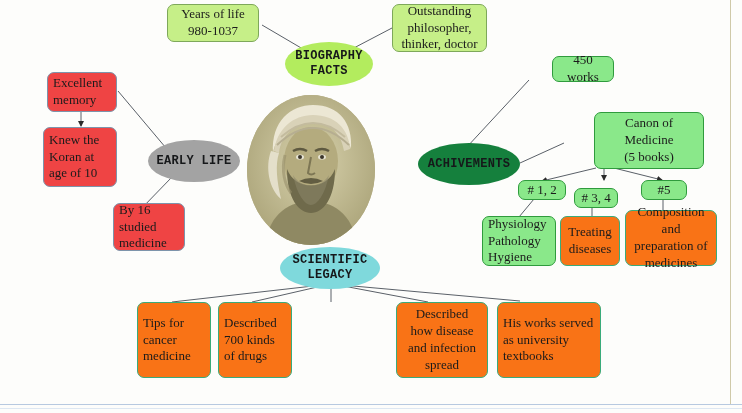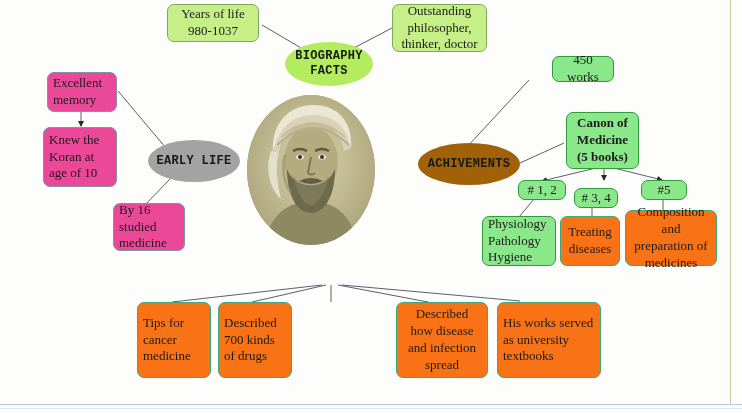--- a/index.html
+++ b/index.html
@@ -64,21 +64,21 @@
   }
   .g-mid {              
     background: #8ae88a;
     border: 1px solid #2f9b3d;
   }
   .g-mint {             
     background: #f97316;
     border: 1px solid #3aab7b;
   }
   .b-blue {             
-    background: #ec4899;
+    background: #ef4444;
     border: 1px solid #7d94ab;
   }
 
   
   .ellipse {
     position: absolute;
     box-sizing: border-box;
     border-radius: 50%;
     display: flex;
     flex-direction: column;
@@ -88,21 +88,21 @@
     font-family: Liberation Mono, monospace;
     font-weight: bold;
     font-size: 12px;
     letter-spacing: .3px;
     line-height: 1.25;
     color: #16181a;
     white-space: pre-line;
   }
   .e-biography   { background: #b3ec5e; }
   .e-early       { background: #a3a3a3; }
-  .e-achievement { background: #a16207; }
+  .e-achievement { background: #15803d; }
   .e-legacy      { background: #7fd9dc; }
 
   
   #portrait {
     position: absolute;
     left: 247px; top: 95px;
     width: 128px; height: 150px;
     border-radius: 50%;
     overflow: hidden;
     background: #b9b289;
@@ -191,20 +191,22 @@
     </svg>
   </div>
 
   <div class="ellipse e-biography" style="left:285px; top:42px; width:88px; height:44px;">BIOGRAPHY
 FACTS</div>
 
   <div class="ellipse e-early" style="left:148px; top:140px; width:92px; height:42px;">EARLY LIFE</div>
 
   <div class="ellipse e-achievement" style="left:418px; top:143px; width:102px; height:42px;">ACHIVEMENTS</div>
 
+  <div class="ellipse e-legacy" style="left:280px; top:247px; width:100px; height:42px;">SCIENTIFIC
+LEGACY</div>
 
   <div class="box g-light center" style="left:167px; top:4px; width:92px; height:38px;">Years of life
 980-1037</div>
 
   <div class="box g-light center" style="left:392px; top:4px; width:95px; height:48px;">Outstanding
 philosopher,
 thinker, doctor</div>
 
   <div class="box b-blue left" style="left:47px; top:72px; width:70px; height:40px;">Excellent
 memory</div>
@@ -212,21 +214,21 @@
   <div class="box b-blue left" style="left:43px; top:127px; width:74px; height:60px;">Knew the
 Koran at
 age of 10</div>
 
   <div class="box b-blue left" style="left:113px; top:203px; width:72px; height:48px;">By 16
 studied
 medicine</div>
 
   <div class="box g-mid center" style="left:528px; top:56px; width:62px; height:26px;margin-left:24px;">450 works</div>
 
-  <div class="box g-mid center" style="left:566px; top:112px; width:73px; height:57px;font-weight:bold;">Canon of
+  <div class="box g-mid center" style="left:594px; top:112px; width:110px; height:57px;">Canon of
 Medicine
 (5 books)</div>
 
   <div class="box g-mid center" style="left:518px; top:180px; width:48px; height:20px;"># 1, 2</div>
   <div class="box g-mid center" style="left:574px; top:188px; width:44px; height:20px;"># 3, 4</div>
   <div class="box g-mid center" style="left:641px; top:180px; width:46px; height:20px;">#5</div>
 
   <div class="box g-mid left" style="left:482px; top:216px; width:74px; height:50px;">Physiology
 Pathology
 Hygiene</div>

